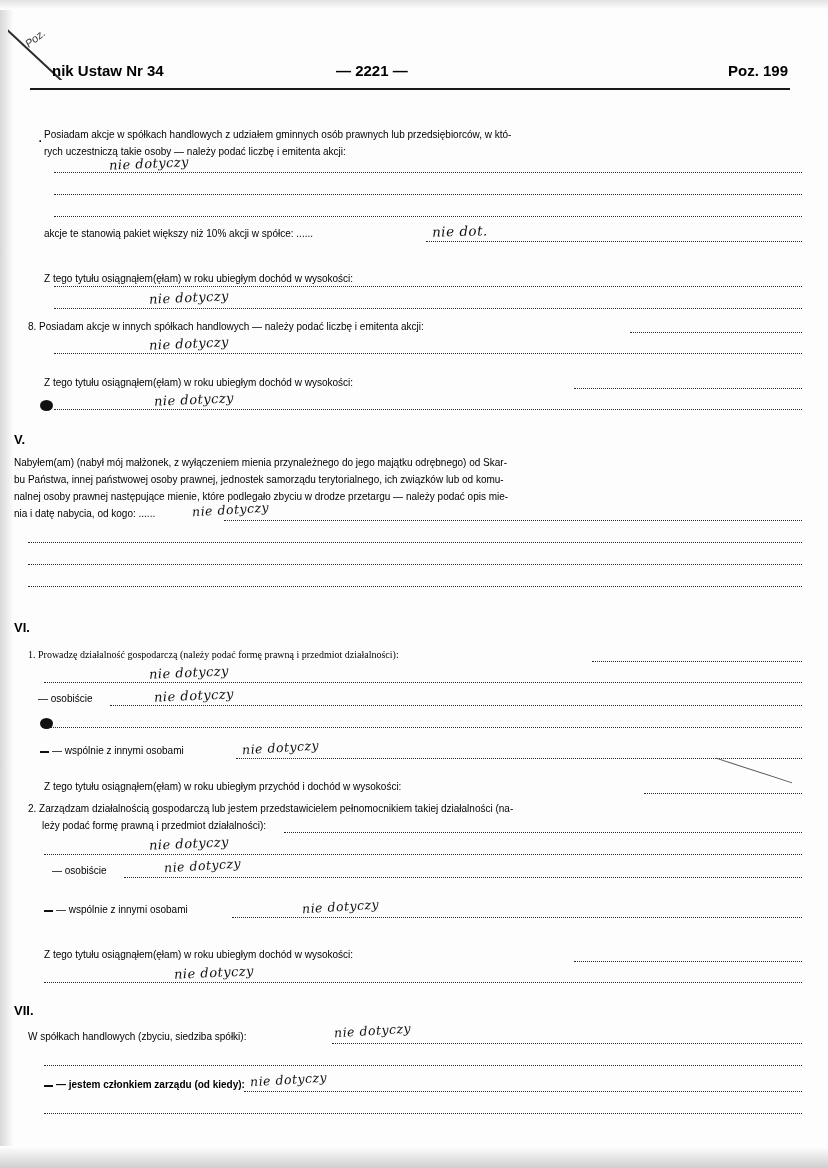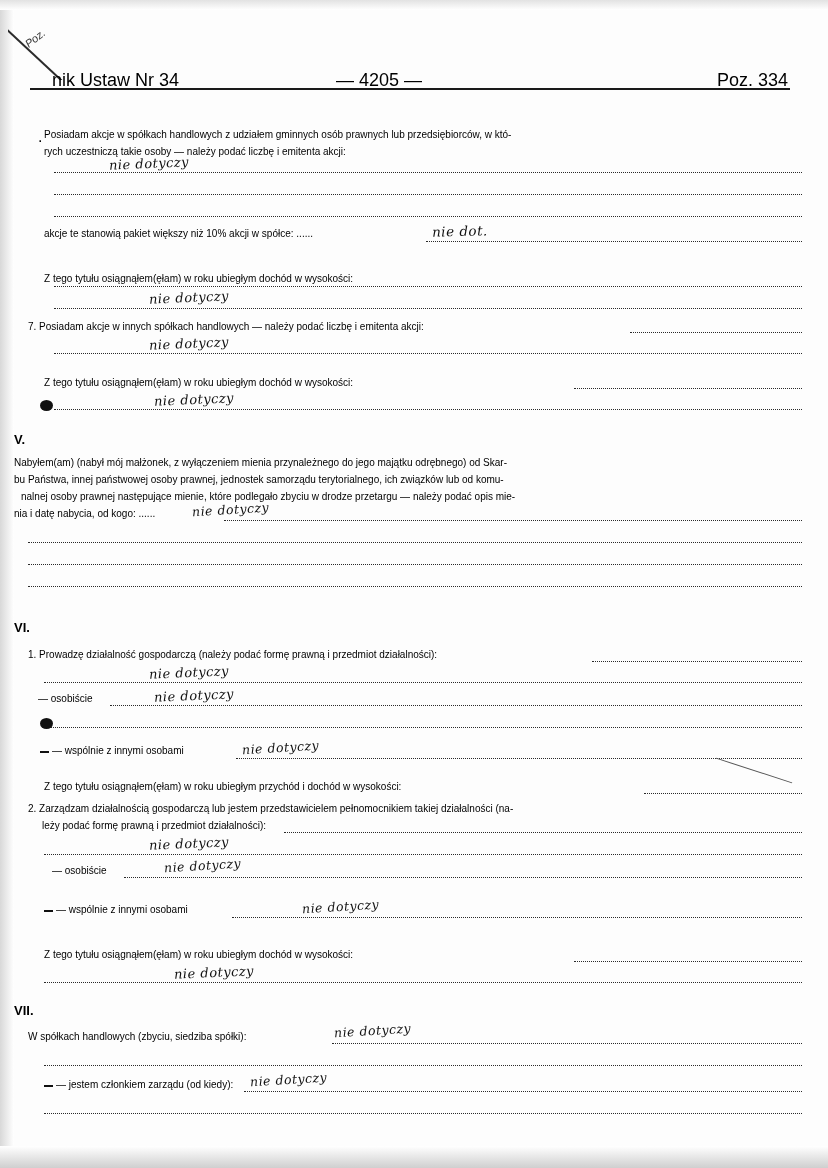--- a/index.html
+++ b/index.html
@@ -55,24 +55,25 @@
     position: absolute;
     left: 16px; top: 14px;
     font-size: 11px;
     font-style: italic;
     transform: rotate(-38deg);
     color: #333;
   }
 
   .header {
     position: absolute;
-    left: 40px; top: 70px;
+    left: 40px; top: 62px;
     width: 748px;
     height: 18px;
-    font-size: 18px;
+    font-size: 15px;
+    font-weight: bold;
   }
   .header .h-left { position: absolute; left: 12px; top: 0; }
   .header .h-center { position: absolute; left: 296px; top: 0; }
   .header .h-right { position: absolute; right: 0; top: 0; }
   .header-rule {
     position: absolute;
     left: 30px; top: 88px;
     width: 760px; height: 1.6px;
     background: #1a1a1a;
   }
@@ -138,22 +139,22 @@
   <div class="edge-top"></div>
   <div class="edge-bottom"></div>
 
   <div class="corner-fold">
     <div class="line1"></div>
     <div class="pozmark">Poz.</div>
   </div>
 
   <div class="header">
     <span class="h-left">nik Ustaw Nr 34</span>
-    <span class="h-center">— 4205 —</span>
-    <span class="h-right">Poz. 334</span>
+    <span class="h-center">— 2221 —</span>
+    <span class="h-right">Poz. 199</span>
   </div>
   <div class="header-rule"></div>
 
   <div class="content">
 
     <div style="position:absolute; left:24px; top:18px;">.</div>
     <div class="para" style="left:30px; top:16px; width:756px;">Posiadam akcje w spółkach handlowych z udziałem gminnych osób prawnych lub przedsiębiorców, w któ-</div>
     <div class="para" style="left:30px; top:33px; width:756px;">rych uczestniczą takie osoby — należy podać liczbę i emitenta akcji:</div>
 
     <div class="fullline" style="top:62px;"></div>
@@ -164,44 +165,44 @@
 
     <div class="para" style="left:30px; top:115px;">akcje te stanowią pakiet większy niż 10% akcji w spółce: ......</div>
     <div class="fullline" style="left:412px; width:376px; top:131px;"></div>
     <div class="hw s3" style="left:418px; top:113px;">nie dot.</div>
 
     <div class="para" style="left:30px; top:160px;">Z tego tytułu osiągnąłem(ęłam) w roku ubiegłym dochód w wysokości:</div>
     <div class="fullline" style="top:176px;"></div>
     <div class="fullline" style="top:198px;"></div>
     <div class="hw" style="left:135px; top:180px;">nie dotyczy</div>
 
-    <div class="para" style="left:14px; top:208px;">7. Posiadam akcje w innych spółkach handlowych — należy podać liczbę i emitenta akcji:</div>
+    <div class="para" style="left:14px; top:208px;">8. Posiadam akcje w innych spółkach handlowych — należy podać liczbę i emitenta akcji:</div>
     <div class="fullline" style="left:616px; width:172px; top:222px;"></div>
     <div class="fullline" style="top:243px;"></div>
     <div class="hw" style="left:135px; top:226px;">nie dotyczy</div>
 
     <div class="para" style="left:30px; top:264px;">Z tego tytułu osiągnąłem(ęłam) w roku ubiegłym dochód w wysokości:</div>
     <div class="fullline" style="left:560px; width:228px; top:278px;"></div>
     <div class="fullline" style="top:299px;"></div>
     <div class="hw" style="left:140px; top:282px;">nie dotyczy</div>
     <div class="blob" style="left:26px; top:290px;"></div>
 
     <div class="sect" style="left:0px; top:322px;">V.</div>
     <div class="para" style="left:0px; top:344px; width:790px;">Nabyłem(am) (nabył mój małżonek, z wyłączeniem mienia przynależnego do jego majątku odrębnego) od Skar-</div>
     <div class="para" style="left:0px; top:361px; width:790px;">bu Państwa, innej państwowej osoby prawnej, jednostek samorządu terytorialnego, ich związków lub od komu-</div>
-    <div class="para" style="left:0px; top:378px; width:790px;margin-left:7px;">nalnej osoby prawnej następujące mienie, które podlegało zbyciu w drodze przetargu — należy podać opis mie-</div>
+    <div class="para" style="left:0px; top:378px; width:790px;">nalnej osoby prawnej następujące mienie, które podlegało zbyciu w drodze przetargu — należy podać opis mie-</div>
     <div class="para" style="left:0px; top:395px; width:790px;">nia i datę nabycia, od kogo: ......</div>
     <div class="fullline" style="left:210px; width:578px; top:410px;"></div>
     <div class="hw s2" style="left:178px; top:392px;">nie dotyczy</div>
     <div class="fullline" style="left:14px; width:774px; top:432px;"></div>
     <div class="fullline" style="left:14px; width:774px; top:454px;"></div>
     <div class="fullline" style="left:14px; width:774px; top:476px;"></div>
 
     <div class="sect" style="left:0px; top:510px;">VI.</div>
-    <div class="para" style="left:14px; top:536px;">1. Prowadzę działalność gospodarczą (należy podać formę prawną i przedmiot działalności):</div>
+    <div class="para" style="left:14px; top:536px;font-family:Liberation Serif, serif;">1. Prowadzę działalność gospodarczą (należy podać formę prawną i przedmiot działalności):</div>
     <div class="fullline" style="left:578px; width:210px; top:551px;"></div>
     <div class="fullline" style="left:30px; width:758px; top:572px;"></div>
     <div class="hw" style="left:135px; top:555px;">nie dotyczy</div>
 
     <div class="para" style="left:24px; top:580px;">— osobiście</div>
     <div class="fullline" style="left:96px; width:692px; top:595px;"></div>
     <div class="hw" style="left:140px; top:578px;">nie dotyczy</div>
 
     <div class="fullline" style="left:30px; width:758px; top:617px;"></div>
     <div class="blob" style="left:26px; top:608px;"></div>
@@ -235,19 +236,19 @@
     <div class="fullline" style="left:30px; width:758px; top:872px;"></div>
     <div class="hw" style="left:160px; top:855px;">nie dotyczy</div>
 
     <div class="sect" style="left:0px; top:893px;">VII.</div>
     <div class="para" style="left:14px; top:918px;">W spółkach handlowych (zbyciu, siedziba spółki):</div>
     <div class="fullline" style="left:318px; width:470px; top:933px;"></div>
     <div class="hw s2" style="left:320px; top:913px;">nie dotyczy</div>
     <div class="fullline" style="left:30px; width:758px; top:955px;"></div>
 
     <div class="tick" style="left:30px; top:975px;"></div>
-    <div class="para" style="left:42px; top:966px;">— jestem członkiem zarządu (od kiedy):</div>
+    <div class="para" style="left:42px; top:966px;font-weight:bold;">— jestem członkiem zarządu (od kiedy):</div>
     <div class="fullline" style="left:230px; width:558px; top:981px;"></div>
     <div class="hw s2" style="left:236px; top:962px;">nie dotyczy</div>
     <div class="fullline" style="left:30px; width:758px; top:1003px;"></div>
 
   </div>
 </div>
 
 </body></html>

